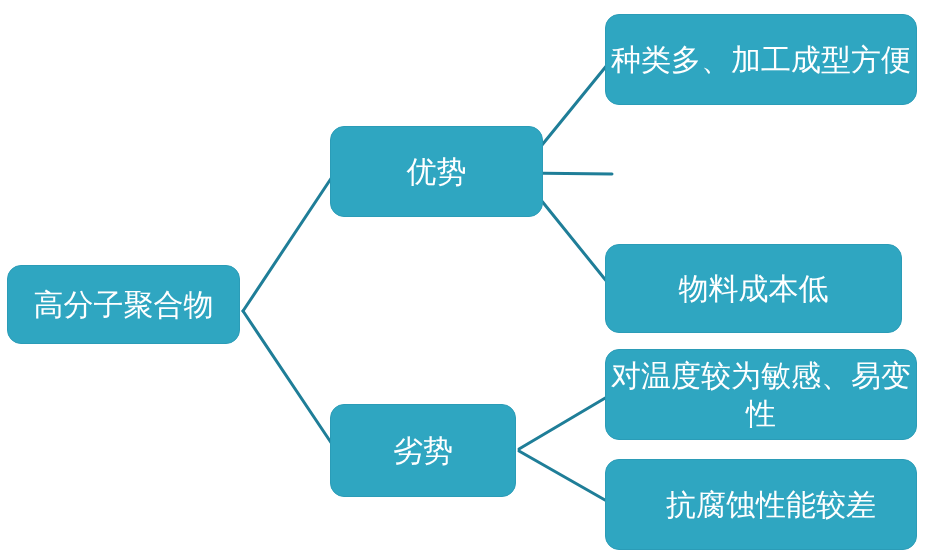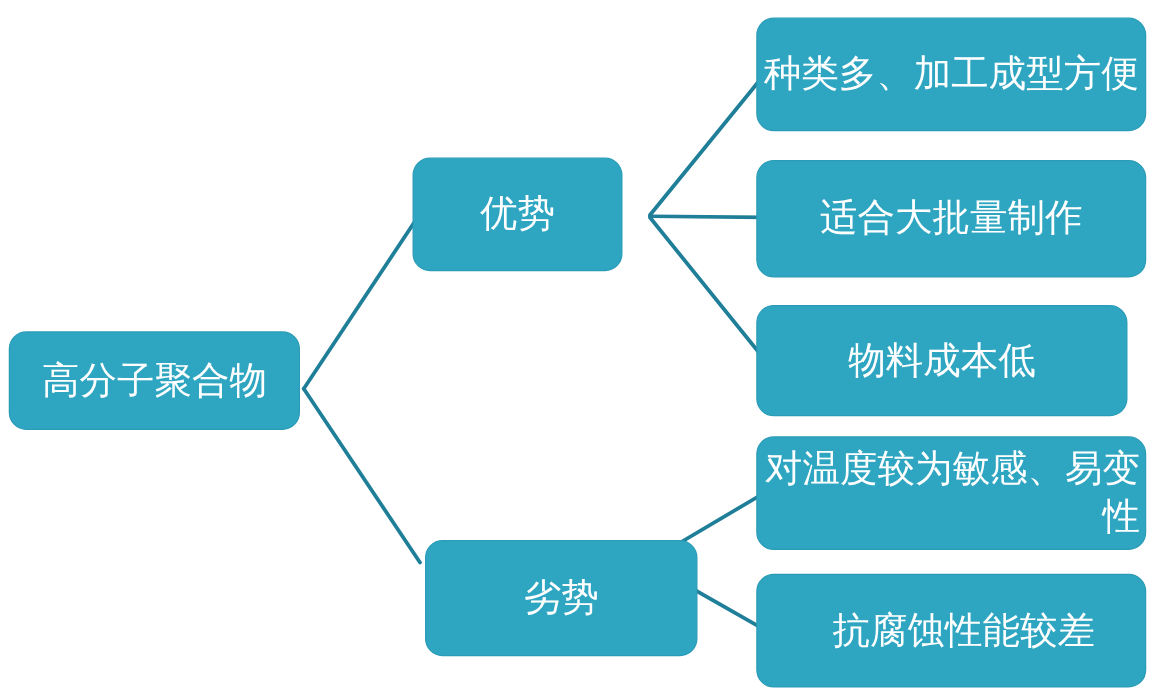--- a/index.html
+++ b/index.html
@@ -23,28 +23,28 @@
   }
   .node{
     position:absolute;
     z-index:2;
     box-sizing:border-box;
     background:var(--node-fill);
     border:1px solid var(--node-border);
     border-radius:14px;
     color:var(--node-text);
     display:flex;align-items:center;justify-content:center;
-    text-align:right;
+    text-align:center;
     font-size:30px;
     line-height:38px;
     padding:0 4px;
   }
   .node-root   {left:7px;  top:265px; width:233px; height:79px;}
-  .node-adv    {left:330px; top:126px; width:168px; height:91px;}
-  .node-dis    {left:340px; top:404px; width:218px; height:93px;margin-top:28px;}
+  .node-adv    {left:330px; top:126px; width:213px; height:91px;}
+  .node-dis    {left:330px; top:404px; width:186px; height:93px;}
   .node-adv-c1 {left:605px; top:14px;  width:312px; height:91px;}
   .node-adv-c2 {left:605px; top:128px; width:312px; height:94px;}
   .node-adv-c3 {left:605px; top:244px; width:297px; height:89px;}
   .node-dis-c1 {left:605px; top:349px; width:312px; height:91px;}
   .node-dis-c2 {left:605px; top:459px; width:312px; height:91px;padding-left:24px;}
 </style>
 </head>
 <body>
 
 <div class="stage">
@@ -71,23 +71,20 @@
   </div>
 
   <div class="node node-dis">
     <span>劣势</span>
   </div>
 
   <div class="node node-adv-c1">
     <span>种类多、加工成型方便</span>
   </div>
 
-  <div class="node node-adv-c2">
-    <span>适合大批量制作</span>
-  </div>
 
   <div class="node node-adv-c3">
     <span>物料成本低</span>
   </div>
 
   <div class="node node-dis-c1">
     <span>对温度较为敏感、易变性</span>
   </div>
 
   <div class="node node-dis-c2">

